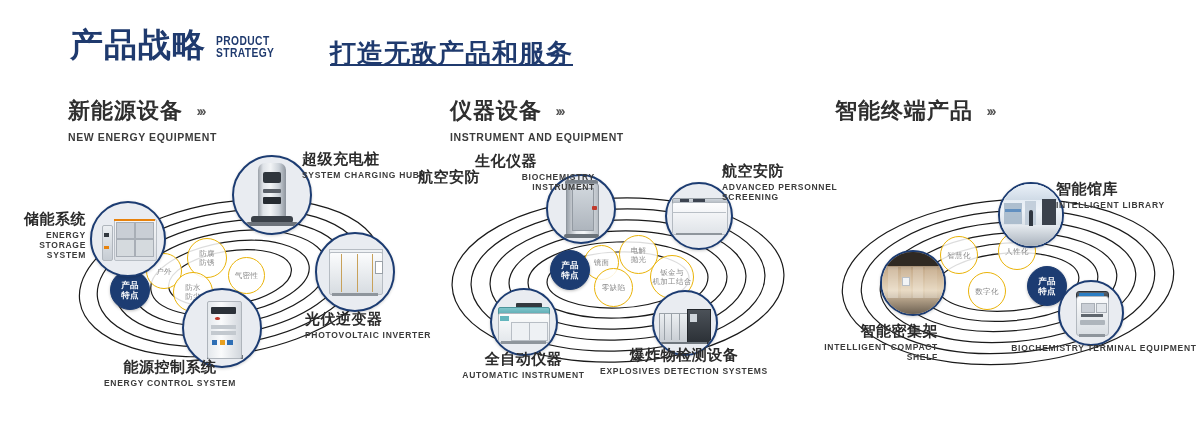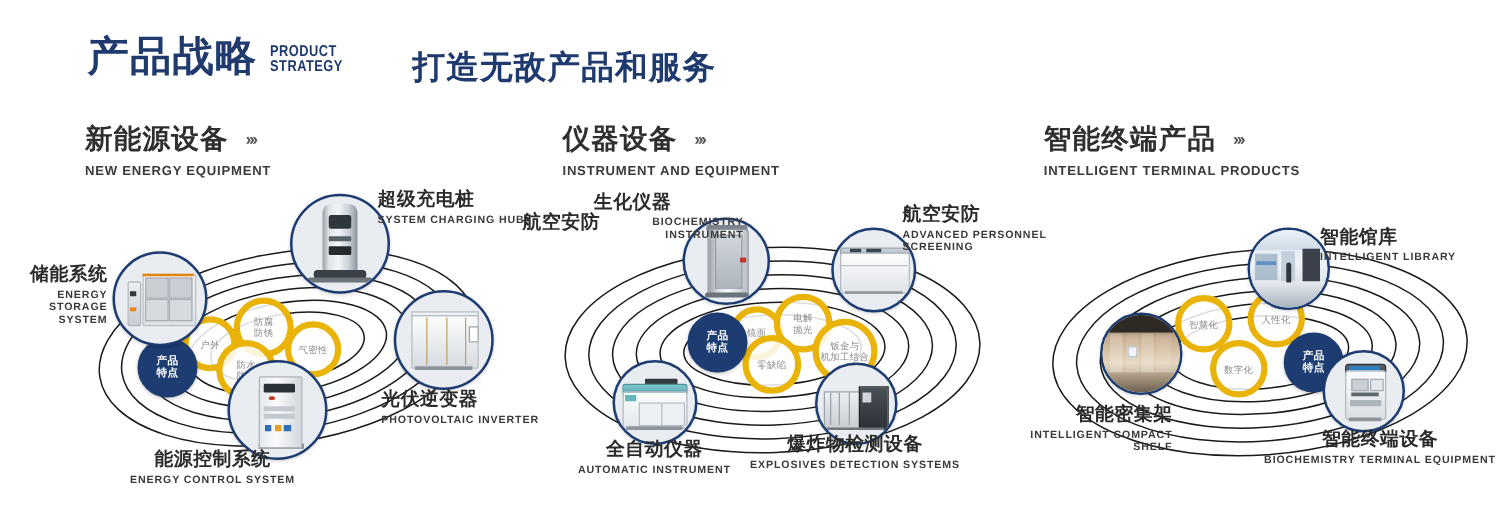--- a/index.html
+++ b/index.html
@@ -26,20 +26,21 @@
     color:#1f3a6e;font-weight:700;font-size:12.5px;
     line-height:11.5px;letter-spacing:.5px;
     text-transform:uppercase;
     font-family:"Liberation Sans",sans-serif;
     transform:scaleX(.82);transform-origin:left bottom;
   }
   .hdr-sub{
     position:absolute;left:330px;top:36px;
     font-size:26px;font-weight:700;letter-spacing:1px;color:#1f3a6e;
     font-family:"DejaVu Sans","Liberation Sans",sans-serif;
+    text-decoration:underline;
   }
 
   
   .sect{position:absolute;}
   .sect .cn{
     font-size:22px;font-weight:700;color:#2f2f2f;letter-spacing:1px;
     font-family:"DejaVu Sans","Liberation Sans",sans-serif;
     display:inline-block;vertical-align:middle;
   }
   .sect .arrows{
@@ -57,21 +58,21 @@
 
   
   .node{position:absolute;border-radius:50%;overflow:hidden;
         border:2.4px solid #1c3c72;background:#e9ecf1;
         box-shadow:0 1px 3px rgba(0,0,0,.18);}
   .node .art{position:absolute;inset:0;}
 
   
   .feat{
     position:absolute;border-radius:50%;
-    border:5px solid #eab308;background:rgba(255,255,255,.85);
+    border:1px solid #eab308;background:rgba(255,255,255,.85);
     display:flex;align-items:center;justify-content:center;
     text-align:center;color:#8b8b8b;
     font-size:7.5px;line-height:9px;letter-spacing:.3px;
     font-family:"DejaVu Sans","Liberation Sans",sans-serif;
     white-space:pre-line;
   }
   .feat.core{
     background:#1c3c72;border-color:#1c3c72;color:#fff;font-weight:700;
     font-size:8.5px;line-height:10px;
     box-shadow:0 1px 3px rgba(0,0,0,.25);
@@ -241,21 +242,20 @@
       <span class="arrows">›››</span>
     </div>
     <div class="en">INSTRUMENT AND EQUIPMENT</div>
   </div>
 
   <div class="sect" style="left:835px;top:96px;">
     <div>
       <span class="cn">智能终端产品</span>
       <span class="arrows">›››</span>
     </div>
-    <div class="en">INTELLIGENT TERMINAL PRODUCTS</div>
   </div>
 
   <div class="group" style="left:40px;width:380px;">
 
     <svg width="380" height="262">
       <g fill="none" stroke="#1a1a1a" stroke-width="1.2">
         <ellipse cx="190" cy="128" rx="152" ry="76" transform="rotate(-9 190 128)"></ellipse>
         <ellipse cx="190" cy="128" rx="134" ry="66" transform="rotate(-9 190 128)"></ellipse>
         <ellipse cx="190" cy="128" rx="116" ry="56" transform="rotate(-9 190 128)"></ellipse>
         <ellipse cx="190" cy="128" rx="98" ry="46" transform="rotate(-9 190 128)"></ellipse>
@@ -491,18 +491,17 @@
           <div class="dev tk-scr"></div>
         <div class="dev tk-body"></div>
           <div class="dev tk-kp"></div>
           <div class="dev tk-kp2"></div>
         <div class="dev tk-slot"></div>
           <div class="dev tk-tray"></div>
           <div class="dev tk-foot"></div>
       </div>
     </div>
     <div class="cap c" style="left:190px;top:192px;width:192px;">
-      <div class="cn">智能终端设备</div>
       <div class="en">BIOCHEMISTRY TERMINAL EQUIPMENT</div>
     </div>
   </div>
 
 </div>
 
 </body></html>

